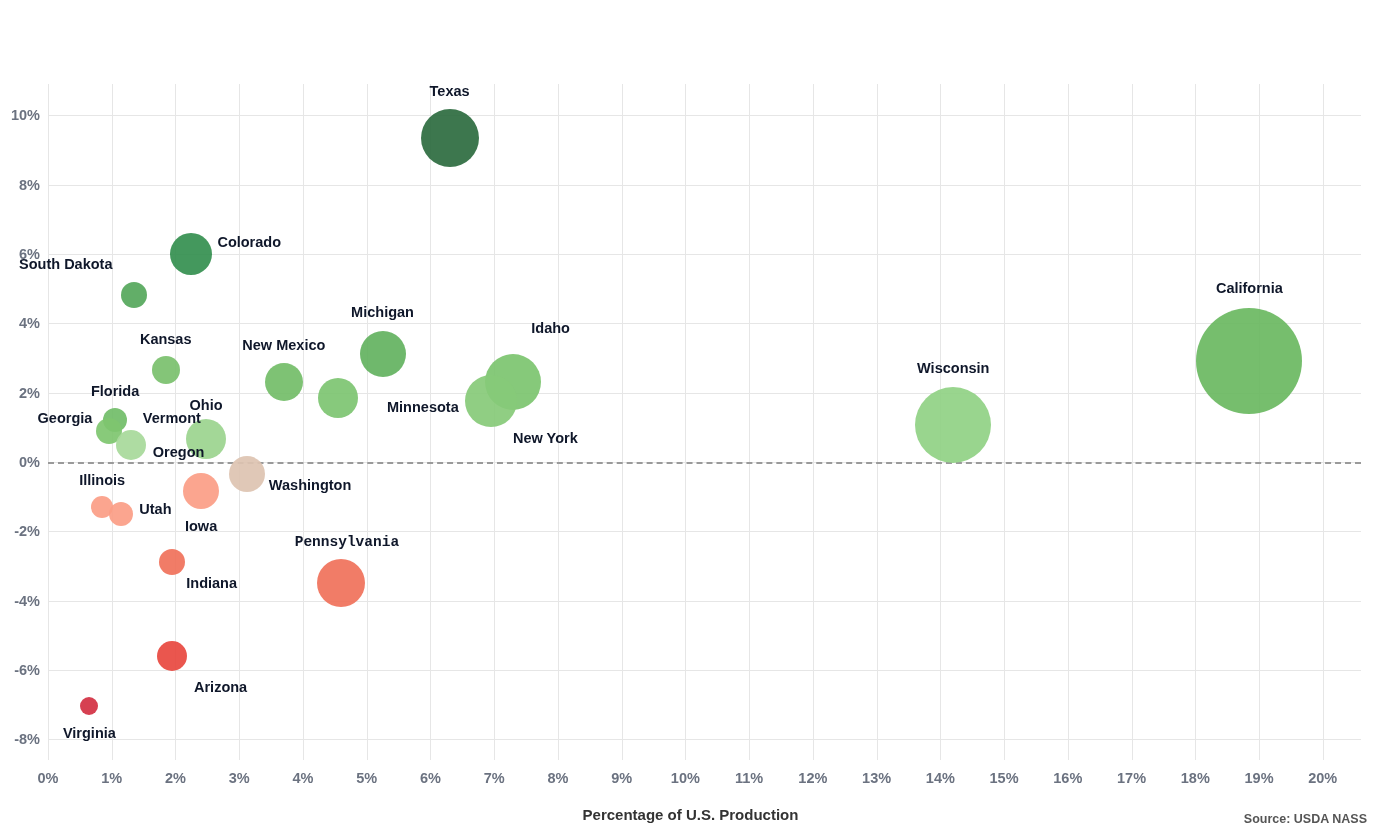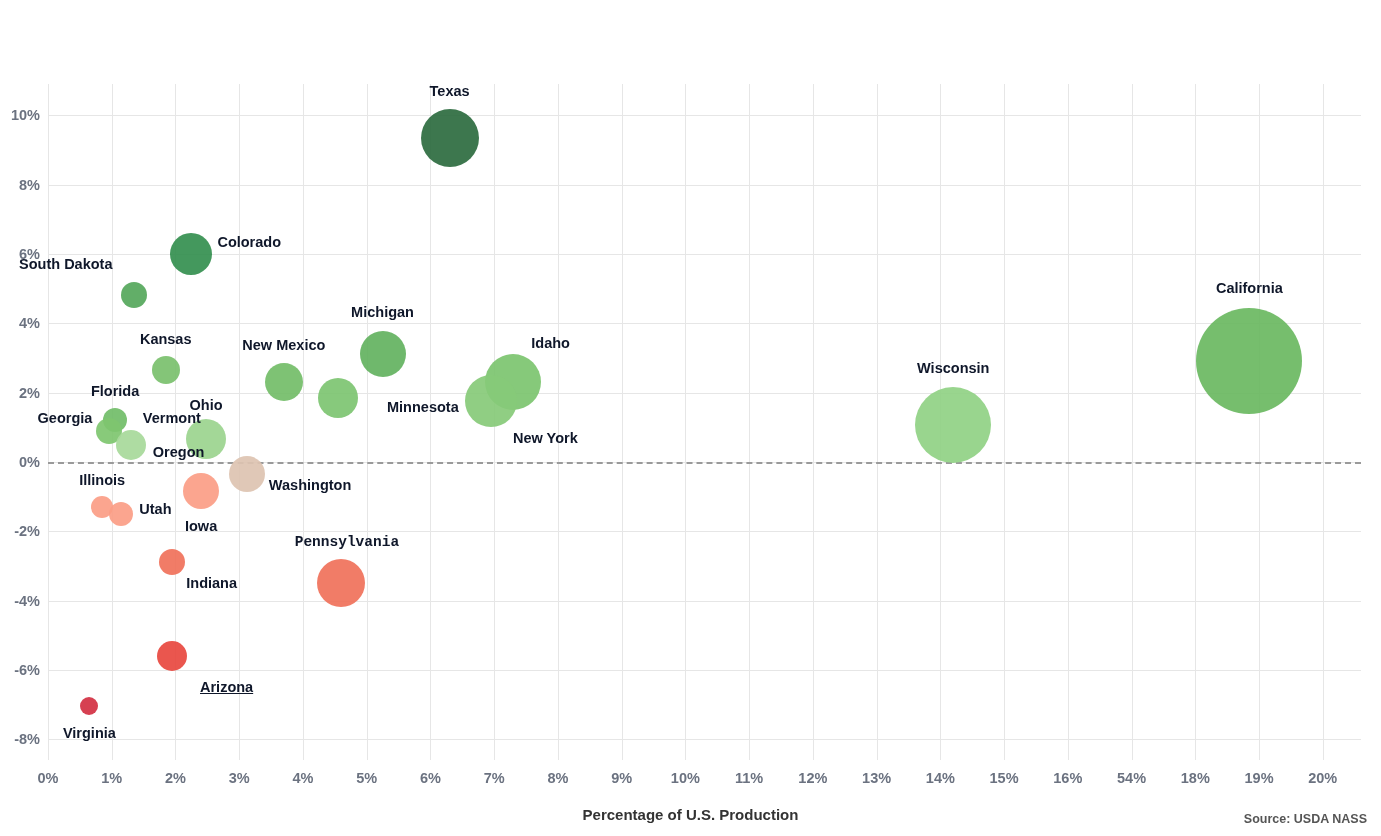--- a/index.html
+++ b/index.html
@@ -114,21 +114,21 @@
         <div class="blabel" style="top: 172.467px; left: -28.9539px;">South Dakota</div>
         <div class="bubble" title="Michigan" style="left: 334.624px; top: 270.4px; width: 46px; height: 46px; background: rgb(99, 178, 96);"></div>
         <div class="blabel" style="top: 220.4px; left: 303.124px;">Michigan</div>
         <div class="bubble" title="California" style="left: 1201.46px; top: 277.333px; width: 106px; height: 106px; background: rgb(106, 184, 97);"></div>
         <div class="blabel" style="top: 196.333px; left: 1167.96px;">California</div>
         <div class="bubble" title="Kansas" style="left: 117.915px; top: 286px; width: 28px; height: 28px; background: rgb(121, 192, 108);"></div>
         <div class="blabel" style="top: 247px; left: 91.915px;">Kansas</div>
         <div class="bubble" title="New Mexico" style="left: 235.83px; top: 298.133px; width: 38px; height: 38px; background: rgb(115, 189, 104);"></div>
         <div class="blabel" style="top: 253.133px; left: 194.33px;">New Mexico</div>
         <div class="bubble" title="Idaho" style="left: 465.286px; top: 298.133px; width: 56px; height: 56px; background: rgb(124, 196, 111);"></div>
-        <div class="blabel" style="top: 251px; left: 483.286px;">Idaho</div>
+        <div class="blabel" style="top: 236px; left: 483.286px;">Idaho</div>
         <div class="bubble" title="Minnesota" style="left: 290.007px; top: 313.733px; width: 40px; height: 40px; background: rgb(125, 196, 113);"></div>
         <div class="blabel" style="top: 314.733px; left: 315.007px; margin-left: 24px;">Minnesota</div>
         <div class="bubble" title="New York" style="left: 442.978px; top: 317.2px; width: 52px; height: 52px; background: rgb(135, 202, 120);"></div>
         <div class="blabel" style="top: 346.2px; left: 464.978px;">New York</div>
         <div class="bubble" title="Florida" style="left: 66.9248px; top: 336.267px; width: 24px; height: 24px; background: rgb(113, 189, 104);"></div>
         <div class="blabel" style="top: 299.267px; left: 42.9248px;">Florida</div>
         <div class="bubble" title="Wisconsin" style="left: 905.078px; top: 341.467px; width: 76px; height: 76px; background: rgb(144, 209, 132);"></div>
         <div class="blabel" style="top: 276.467px; left: 869.078px;">Wisconsin</div>
         <div class="bubble" title="Georgia" style="left: 60.551px; top: 346.667px; width: 26px; height: 26px; background: rgb(126, 197, 111);"></div>
         <div class="blabel" style="top: 325.667px; left: -10.449px;">Georgia</div>
@@ -143,21 +143,21 @@
         <div class="blabel" style="top: 434.333px; left: 136.971px;">Iowa</div>
         <div class="bubble" title="Illinois" style="left: 54.1772px; top: 422.933px; width: 22px; height: 22px; background: rgb(251, 157, 134);"></div>
         <div class="blabel" style="top: 387.933px; left: 31.1772px;">Illinois</div>
         <div class="bubble" title="Utah" style="left: 73.2985px; top: 429.867px; width: 24px; height: 24px; background: rgb(251, 157, 134);"></div>
         <div class="blabel" style="top: 416.867px; left: 91.2985px;">Utah</div>
         <div class="bubble" title="Indiana" style="left: 124.289px; top: 478.4px; width: 26px; height: 26px; background: rgb(240, 113, 90);"></div>
         <div class="blabel" style="top: 491.4px; left: 138.289px;">Indiana</div>
         <div class="bubble" title="Pennsylvania" style="left: 293.194px; top: 499.2px; width: 48px; height: 48px; background: rgb(240, 113, 90);"></div>
         <div class="blabel" style="top: 450.2px; left: 246.694px; font-family: Liberation Mono, monospace;">Pennsylvania</div>
         <div class="bubble" title="Arizona" style="left: 124.289px; top: 572px; width: 30px; height: 30px; background: rgb(232, 72, 63);"></div>
-        <div class="blabel" style="top: 595px; left: 152px; text-decoration: underline;">Arizona</div>
+        <div class="blabel" style="top: 595px; left: 146px;">Arizona</div>
         <div class="bubble" title="Virginia" style="left: 41.4296px; top: 622.267px; width: 18px; height: 18px; background: rgb(211, 48, 66);"></div>
         <div class="blabel" style="top: 641.267px; left: 14.9296px;">Virginia</div>
       </div>
   </div>
 
   <div id="yticks">
       <div class="ylabel" style="position: absolute; left: 0px; width: 48px; text-align: right; padding-right: 8px; box-sizing: border-box; top: 115.2px;">10%</div>
       <div class="ylabel" style="position: absolute; left: 0px; width: 48px; text-align: right; padding-right: 8px; box-sizing: border-box; top: 184.533px;">8%</div>
       <div class="ylabel" style="position: absolute; left: 0px; width: 48px; text-align: right; padding-right: 8px; box-sizing: border-box; top: 253.867px;">6%</div>
       <div class="ylabel" style="position: absolute; left: 0px; width: 48px; text-align: right; padding-right: 8px; box-sizing: border-box; top: 323.2px;">4%</div>
@@ -179,21 +179,21 @@
       <div class="xlabel-tick" style="left: 494.165px; top: 770px;">7%</div>
       <div class="xlabel-tick" style="left: 557.903px; top: 770px;">8%</div>
       <div class="xlabel-tick" style="left: 621.641px; top: 770px;">9%</div>
       <div class="xlabel-tick" style="left: 685.379px; top: 770px;">10%</div>
       <div class="xlabel-tick" style="left: 749.117px; top: 770px;">11%</div>
       <div class="xlabel-tick" style="left: 812.854px; top: 770px;">12%</div>
       <div class="xlabel-tick" style="left: 876.592px; top: 770px;">13%</div>
       <div class="xlabel-tick" style="left: 940.33px; top: 770px;">14%</div>
       <div class="xlabel-tick" style="left: 1004.07px; top: 770px;">15%</div>
       <div class="xlabel-tick" style="left: 1067.81px; top: 770px;">16%</div>
-      <div class="xlabel-tick" style="left: 1131.54px; top: 770px;">54%</div>
+      <div class="xlabel-tick" style="left: 1131.54px; top: 770px;">17%</div>
       <div class="xlabel-tick" style="left: 1195.28px; top: 770px;">18%</div>
       <div class="xlabel-tick" style="left: 1259.02px; top: 770px;">19%</div>
       <div class="xlabel-tick" style="left: 1322.76px; top: 770px;">20%</div>
     </div>
 
   <div class="axis-title">Percentage of U.S. Production</div>
   <div class="source">Source: USDA NASS</div>
 </div>
 
 </body></html>

